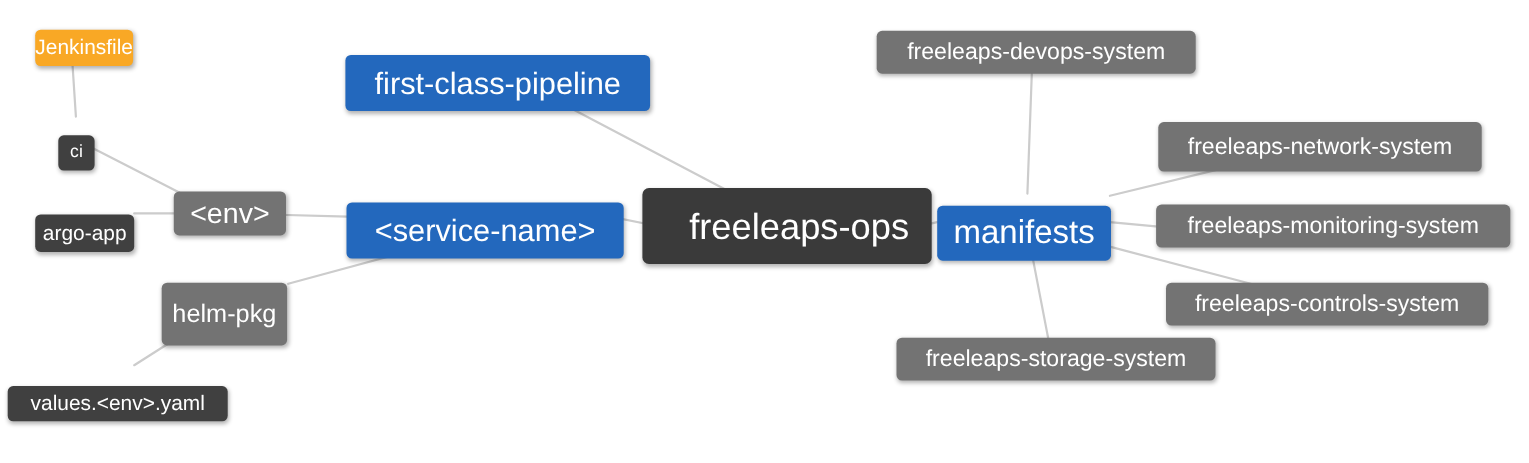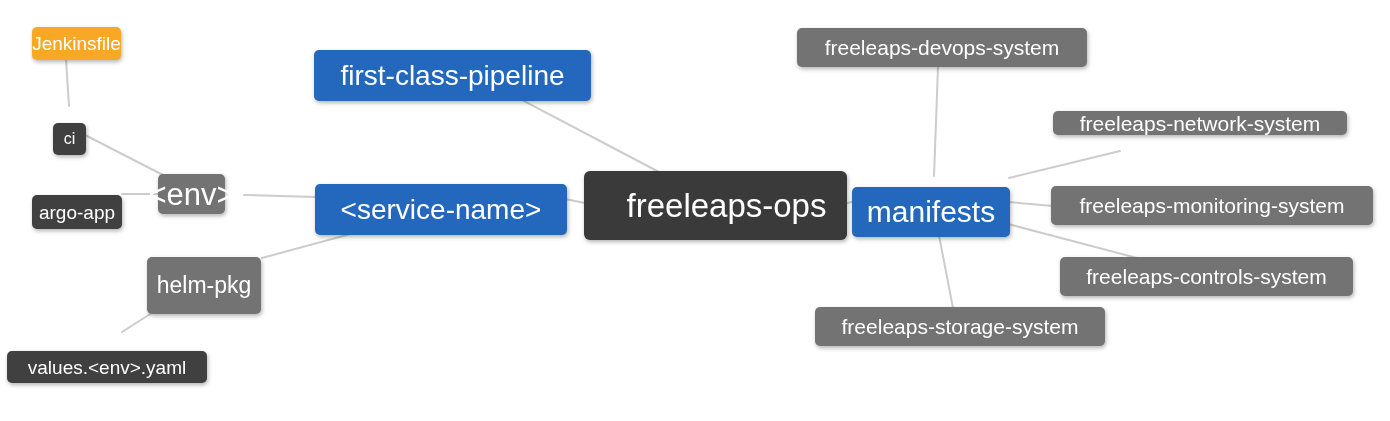--- a/index.html
+++ b/index.html
@@ -45,29 +45,29 @@
   }
   .c-blue   { background: #2368bd; margin-top: 12px; }
   .c-green  { background: #737373; }
   .c-red    { background: #404040; margin-top: 18px; }
   .c-orange { background: #f9a825; }
   .c-dark   { background: #3a3a3a; border-radius: 6px; padding-left: 28px; }
 
   .n-jenkinsfile { left: 32px;   top: 27px;  width: 89px;  height: 33px; font-size: 19px; }
   .n-ci          { left: 53px;   top: 105px; width: 33px;  height: 32px; font-size: 16px; }
   .n-argo        { left: 32px;   top: 177px; width: 90px;  height: 34px; font-size: 19px; }
-  .n-env         { left: 158px;  top: 174px; width: 67px;  height: 40px; font-size: 31px; text-align: center; }
+  .n-env         { left: 158px;  top: 174px; width: 102px;  height: 40px; font-size: 26px; text-align: center; }
   .n-helm        { left: 147px;  top: 257px; width: 114px; height: 57px; font-size: 23px; }
   .n-values      { left: 7px;    top: 333px; width: 200px; height: 32px; font-size: 19px; }
   .n-fcp         { left: 314px;  top: 38px;  width: 277px; height: 51px; font-size: 28px; }
   .n-service     { left: 315px;  top: 172px; width: 252px; height: 51px; font-size: 28px; }
   .n-root        { left: 584px;  top: 171px; width: 263px; height: 69px; font-size: 33px; }
   .n-manifests   { left: 852px;  top: 175px; width: 158px; height: 50px; font-size: 30px; }
   .n-devops      { left: 797px;  top: 28px;  width: 290px; height: 39px; font-size: 21px; }
-  .n-network     { left: 1053px; top: 111px; width: 294px; height: 24px; font-size: 21px; }
+  .n-network     { left: 1053px; top: 111px; width: 294px; height: 45px; font-size: 21px; }
   .n-monitoring  { left: 1051px; top: 186px; width: 322px; height: 39px; font-size: 21px; }
   .n-controls    { left: 1060px; top: 257px; width: 293px; height: 39px; font-size: 21px; }
   .n-storage     { left: 815px;  top: 307px; width: 290px; height: 39px; font-size: 21px; }
 </style>
 </head>
 <body>
 
 <div class="canvas">
 
   <svg class="edges" viewBox="0 0 1390 421" xmlns="http://www.w3.org/2000/svg">

